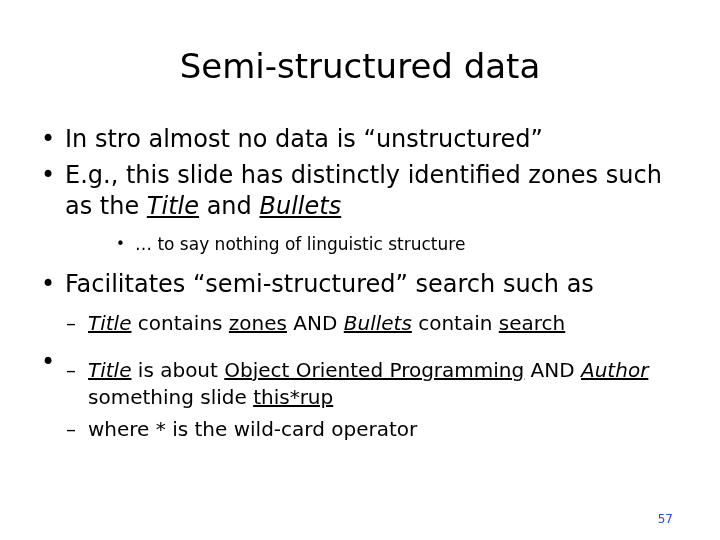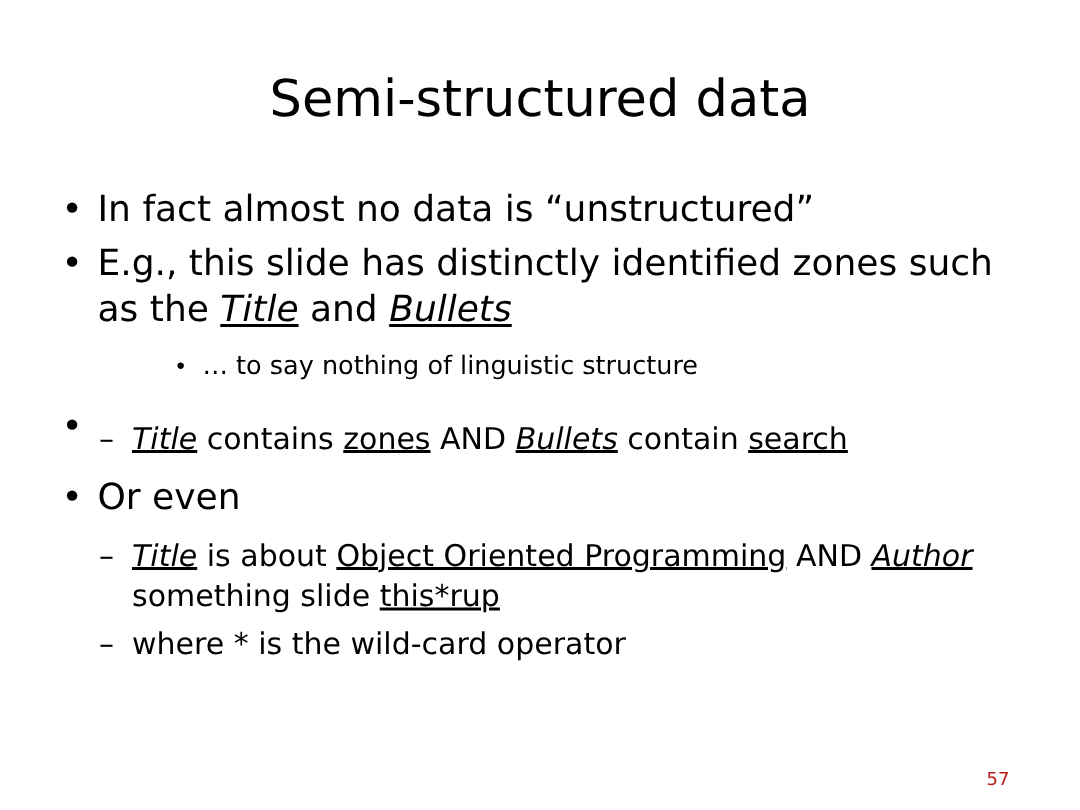--- a/index.html
+++ b/index.html
@@ -89,70 +89,70 @@
 
   i.it { font-style: italic; text-decoration: underline; }
   u.ul { text-decoration: underline; }
 
   .page-number {
     position: absolute;
     right: 23px;
     bottom: 14px;
     font-size: 12px;
     line-height: 14px;
-    color: #b91c1c;
+    color: #1d4ed8;
     margin-left: 42px;
   }
 </style>
 </head>
 <body>
 
 <div class="slide">
 
   <div class="slide-title">Semi-structured data</div>
 
   <div class="body">
 
     <div class="l1">
       <span class="marker">•</span>
-      <span>In fact almost no data is “unstructured”</span>
+      <span>In stro almost no data is “unstructured”</span>
     </div>
 
     <div class="gap-sm"></div>
 
     <div class="l1">
       <span class="marker">•</span>
       <span>E.g., this slide has distinctly identified zones such as the </span><i class="it">Title</i><span> and </span><i class="it">Bullets</i>
     </div>
 
     <div class="gap-md"></div>
 
     <div class="l2">
       <span class="marker">•</span>
       <span>… to say nothing of linguistic structure</span>
     </div>
 
     <div class="gap-lg"></div>
 
     <div class="l1">
       <span class="marker">•</span>
+      <span>Facilitates “semi-structured” search such as</span>
     </div>
 
     <div class="gap-md"></div>
 
     <div class="l2d">
       <span class="marker">–</span>
       <i class="it">Title</i><span> contains </span><u class="ul">zones</u><span> AND </span><i class="it">Bullets</i><span> contain </span><u class="ul">search</u>
     </div>
 
     <div class="gap-md"></div>
 
     <div class="l1">
       <span class="marker">•</span>
-      <span>Or even</span>
     </div>
 
     <div class="gap-md"></div>
 
     <div class="l2d">
       <span class="marker">–</span>
       <i class="it">Title</i><span> is about </span><u class="ul">Object Oriented Programming</u><span> AND </span><i class="it">Author</i><span>  something slide </span><u class="ul">this*rup</u>
     </div>
 
     <div class="gap-sm"></div>

